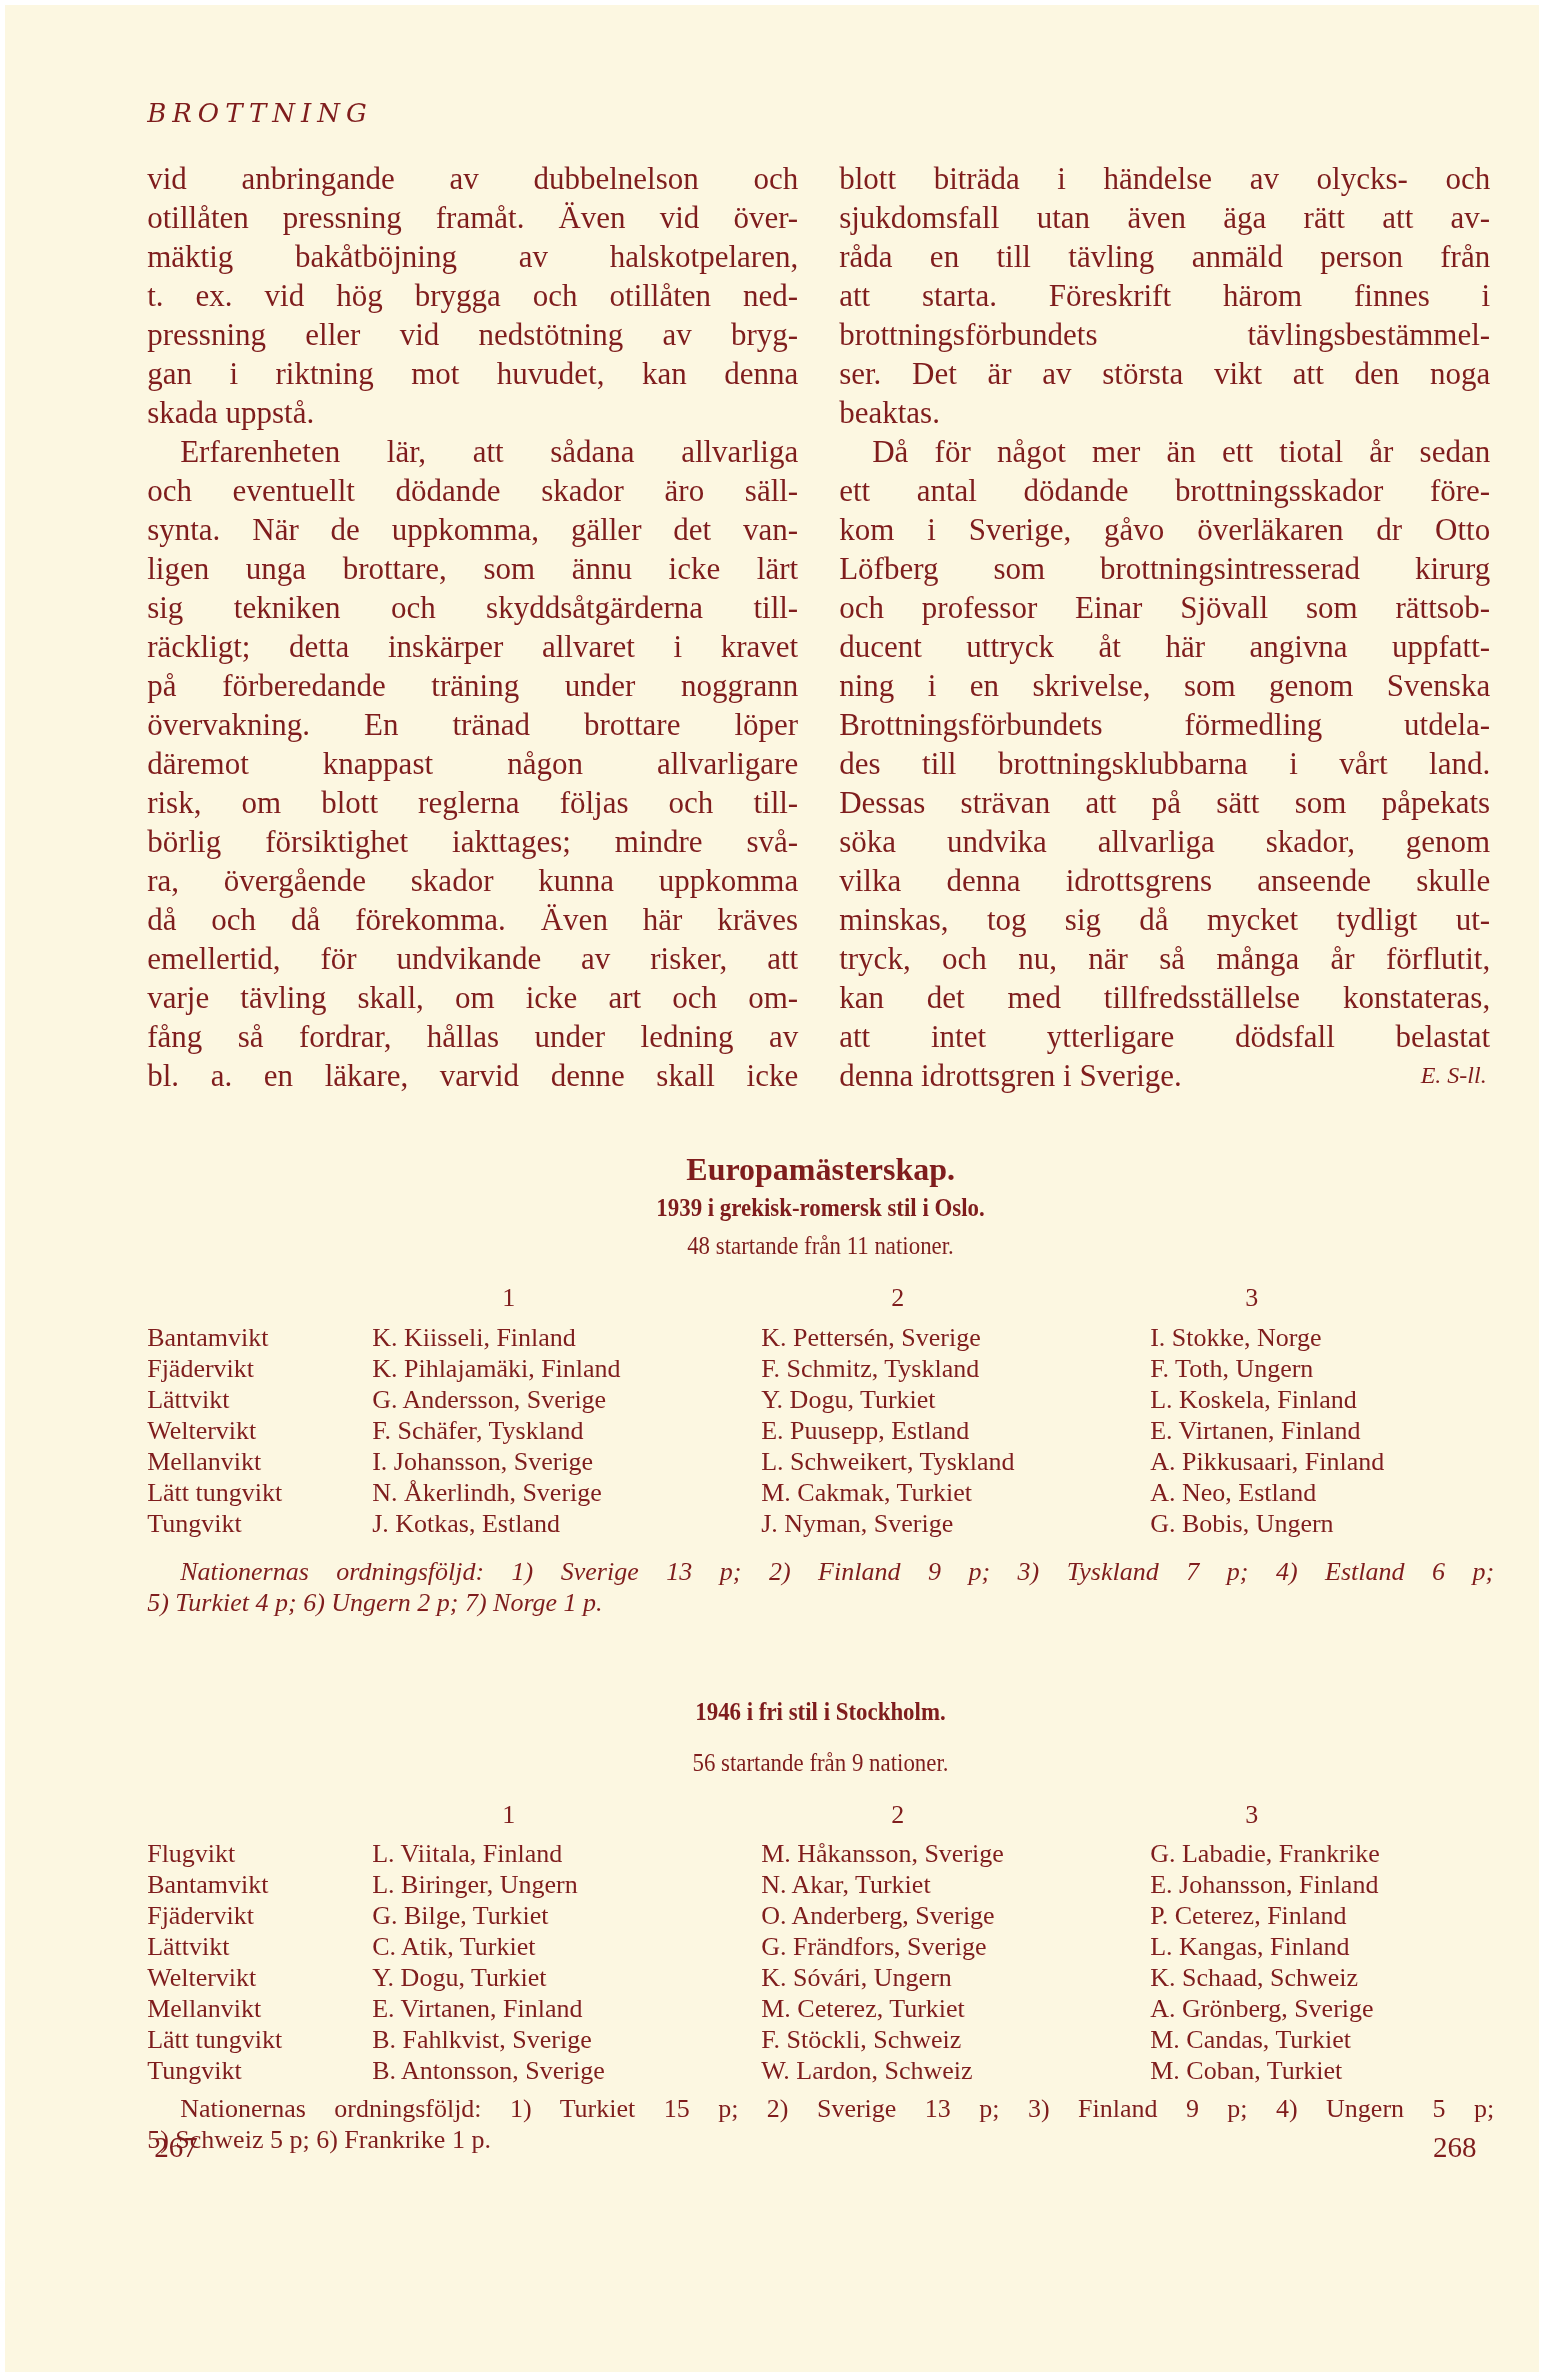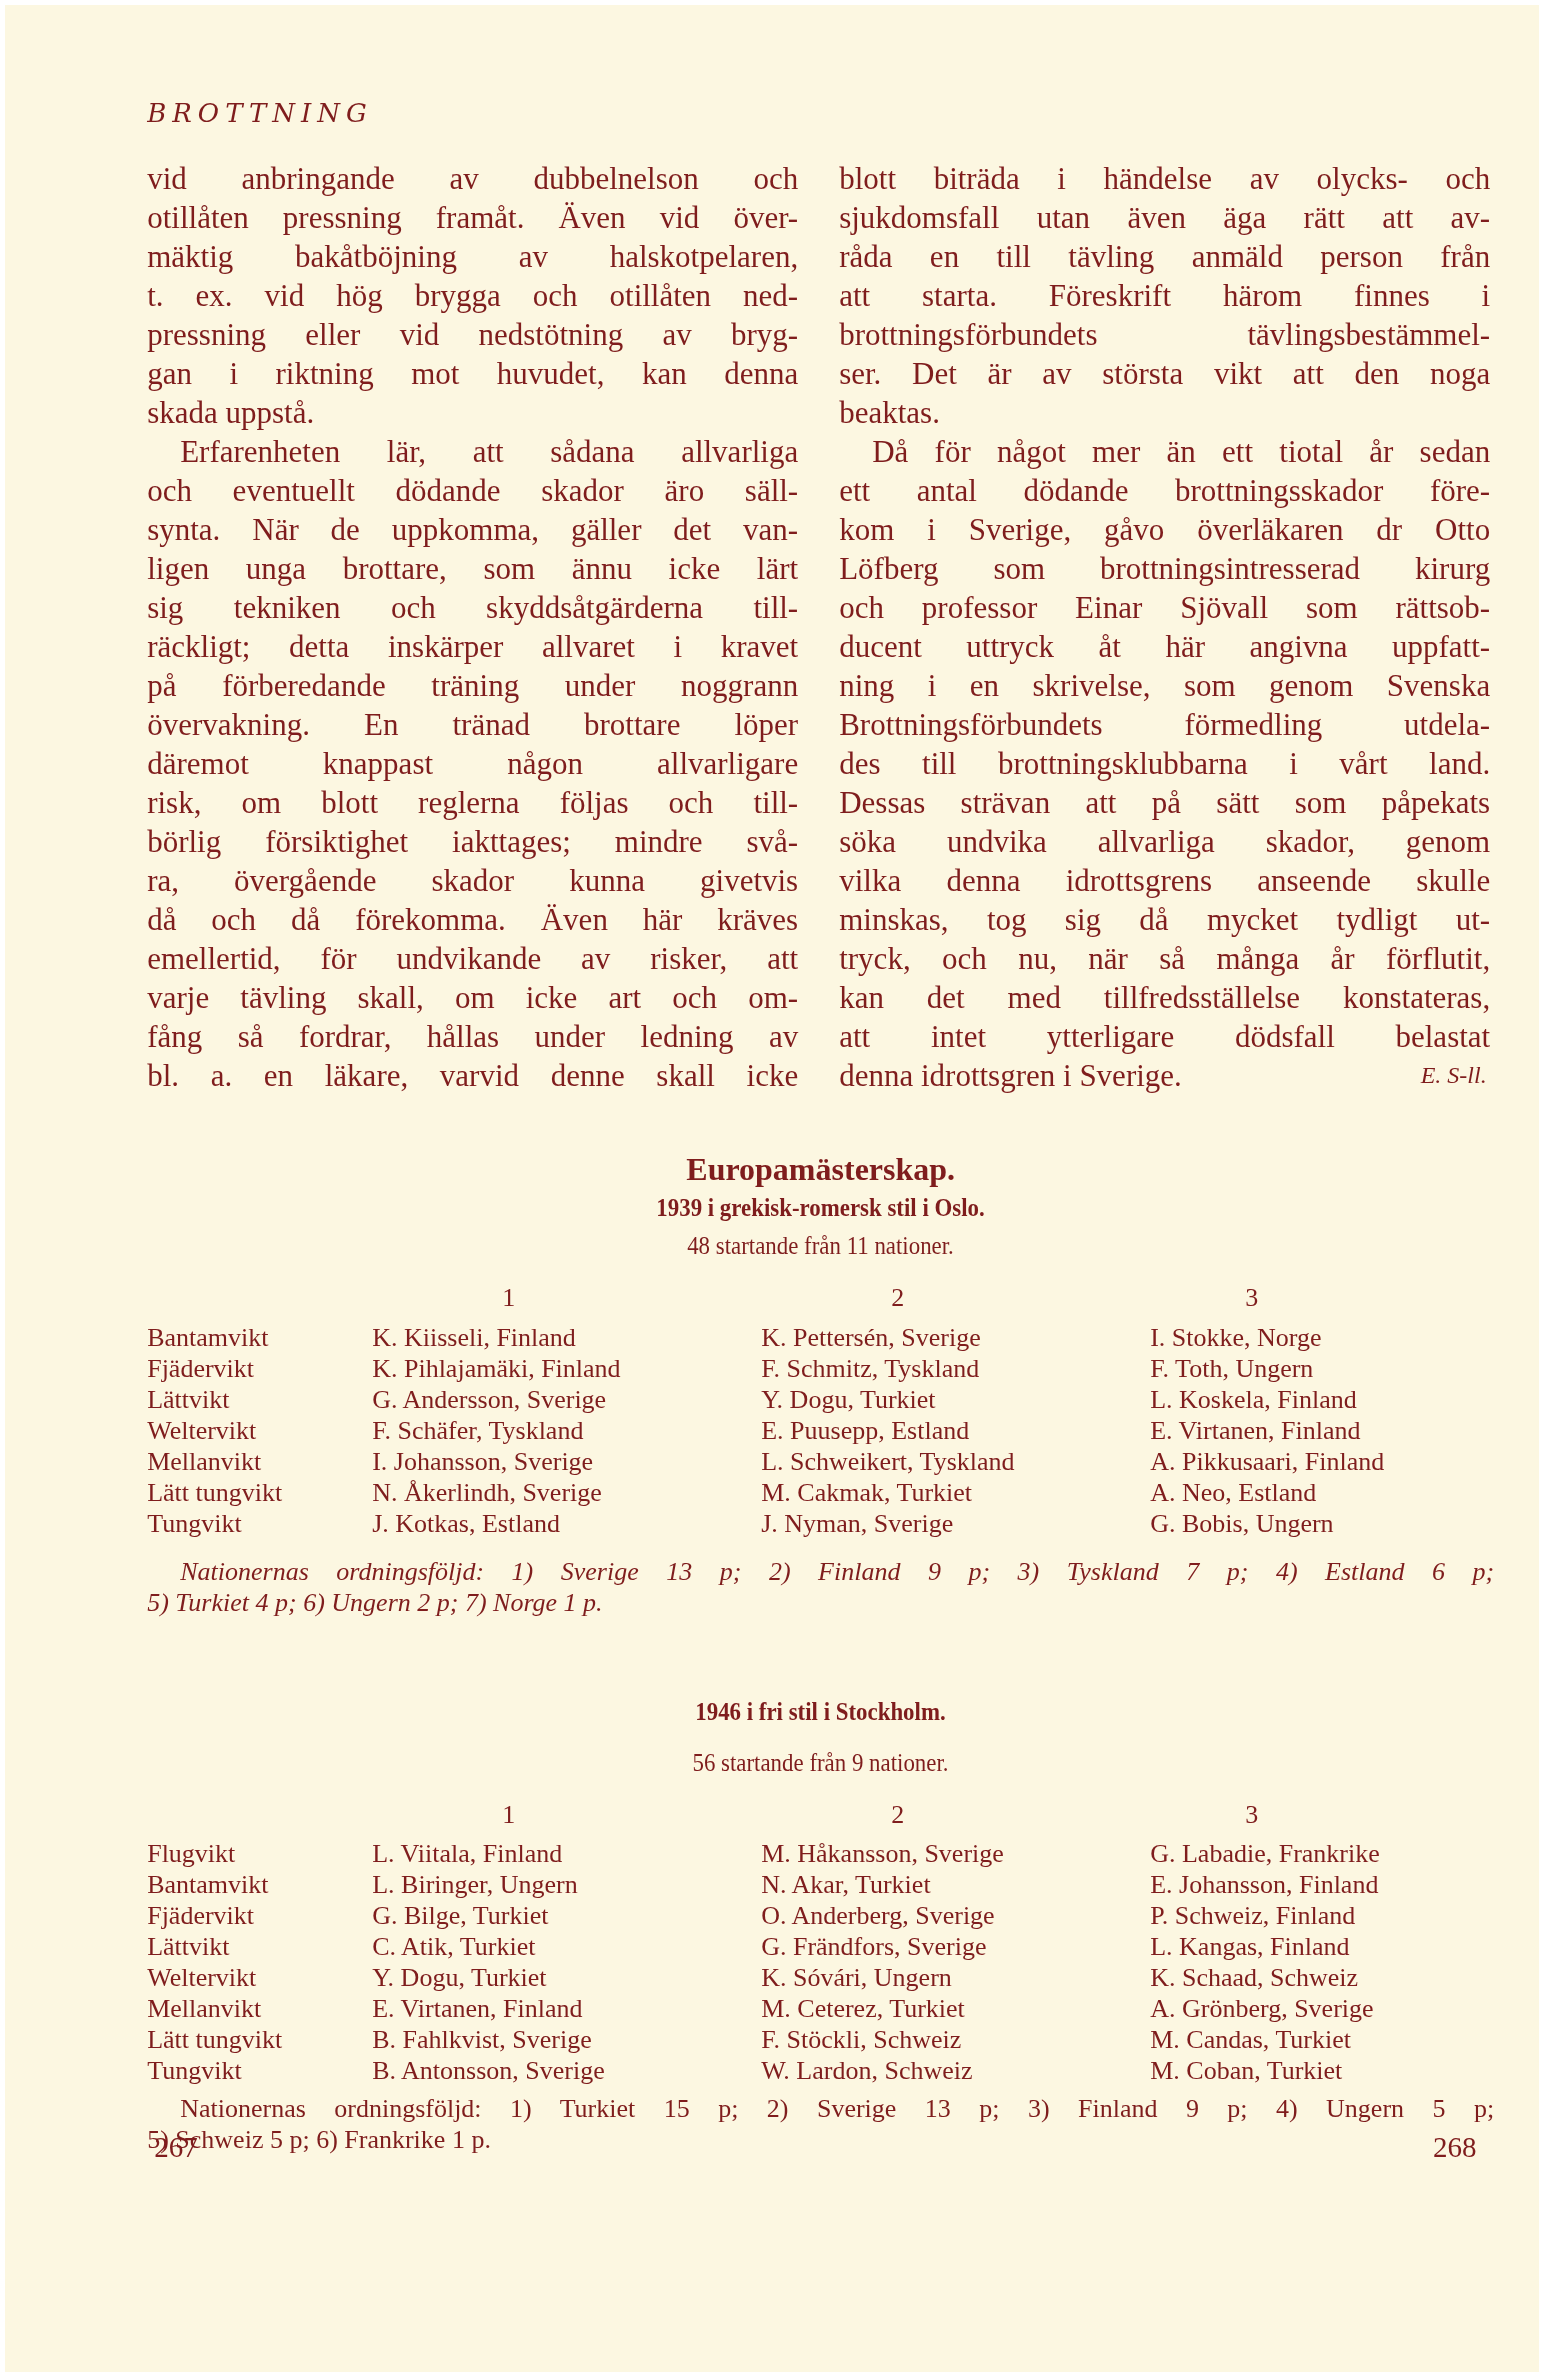--- a/index.html
+++ b/index.html
@@ -108,21 +108,21 @@
     <span class="line">och eventuellt dödande skador äro säll-</span>
     <span class="line">synta. När de uppkomma, gäller det van-</span>
     <span class="line">ligen unga brottare, som ännu icke lärt</span>
     <span class="line">sig tekniken och skyddsåtgärderna till-</span>
     <span class="line">räckligt; detta inskärper allvaret i kravet</span>
     <span class="line">på förberedande träning under noggrann</span>
     <span class="line">övervakning. En tränad brottare löper</span>
     <span class="line">däremot knappast någon allvarligare</span>
     <span class="line">risk, om blott reglerna följas och till-</span>
     <span class="line">börlig försiktighet iakttages; mindre svå-</span>
-    <span class="line">ra, övergående skador kunna givetvis</span>
+    <span class="line">ra, övergående skador kunna uppkomma</span>
     <span class="line">då och då förekomma. Även här kräves</span>
     <span class="line">emellertid, för undvikande av risker, att</span>
     <span class="line">varje tävling skall, om icke art och om-</span>
     <span class="line">fång så fordrar, hållas under ledning av</span>
     <span class="line">bl. a. en läkare, varvid denne skall icke</span>
   </div>
 
   <div class="col right">
     <span class="line">blott biträda i händelse av olycks- och</span>
     <span class="line">sjukdomsfall utan även äga rätt att av-</span>
@@ -254,21 +254,21 @@
         <tr>
           <td>Bantamvikt</td>
           <td>L. Biringer, Ungern</td>
           <td>N. Akar, Turkiet</td>
           <td>E. Johansson, Finland</td>
         </tr>
         <tr>
           <td>Fjädervikt</td>
           <td>G. Bilge, Turkiet</td>
           <td>O. Anderberg, Sverige</td>
-          <td>P. Schweiz, Finland</td>
+          <td>P. Ceterez, Finland</td>
         </tr>
         <tr>
           <td>Lättvikt</td>
           <td>C. Atik, Turkiet</td>
           <td>G. Frändfors, Sverige</td>
           <td>L. Kangas, Finland</td>
         </tr>
         <tr>
           <td>Weltervikt</td>
           <td>Y. Dogu, Turkiet</td>

